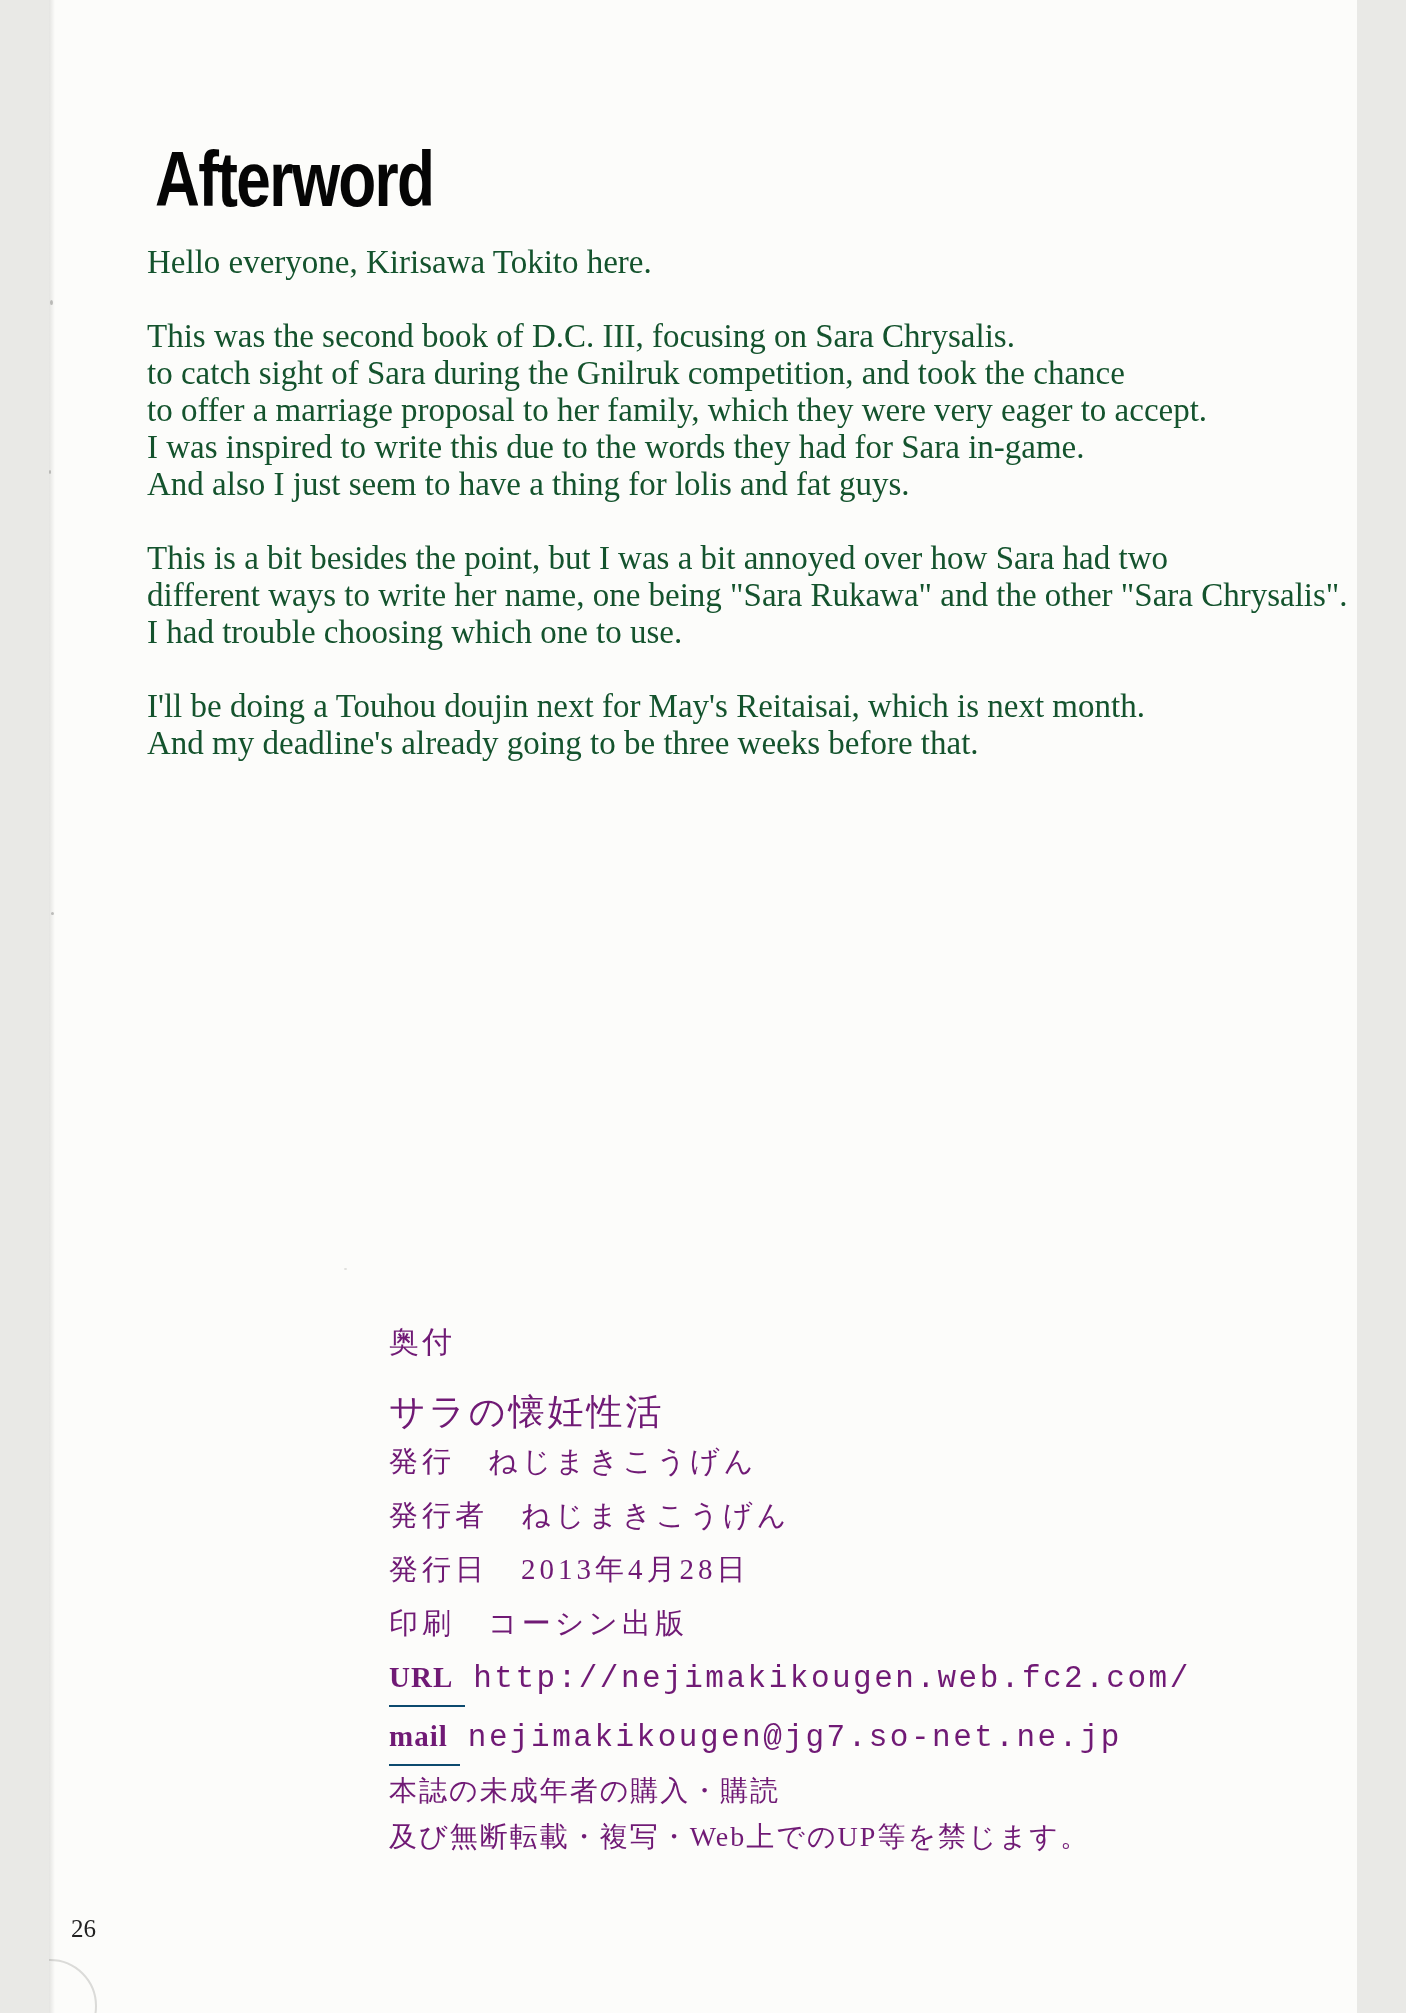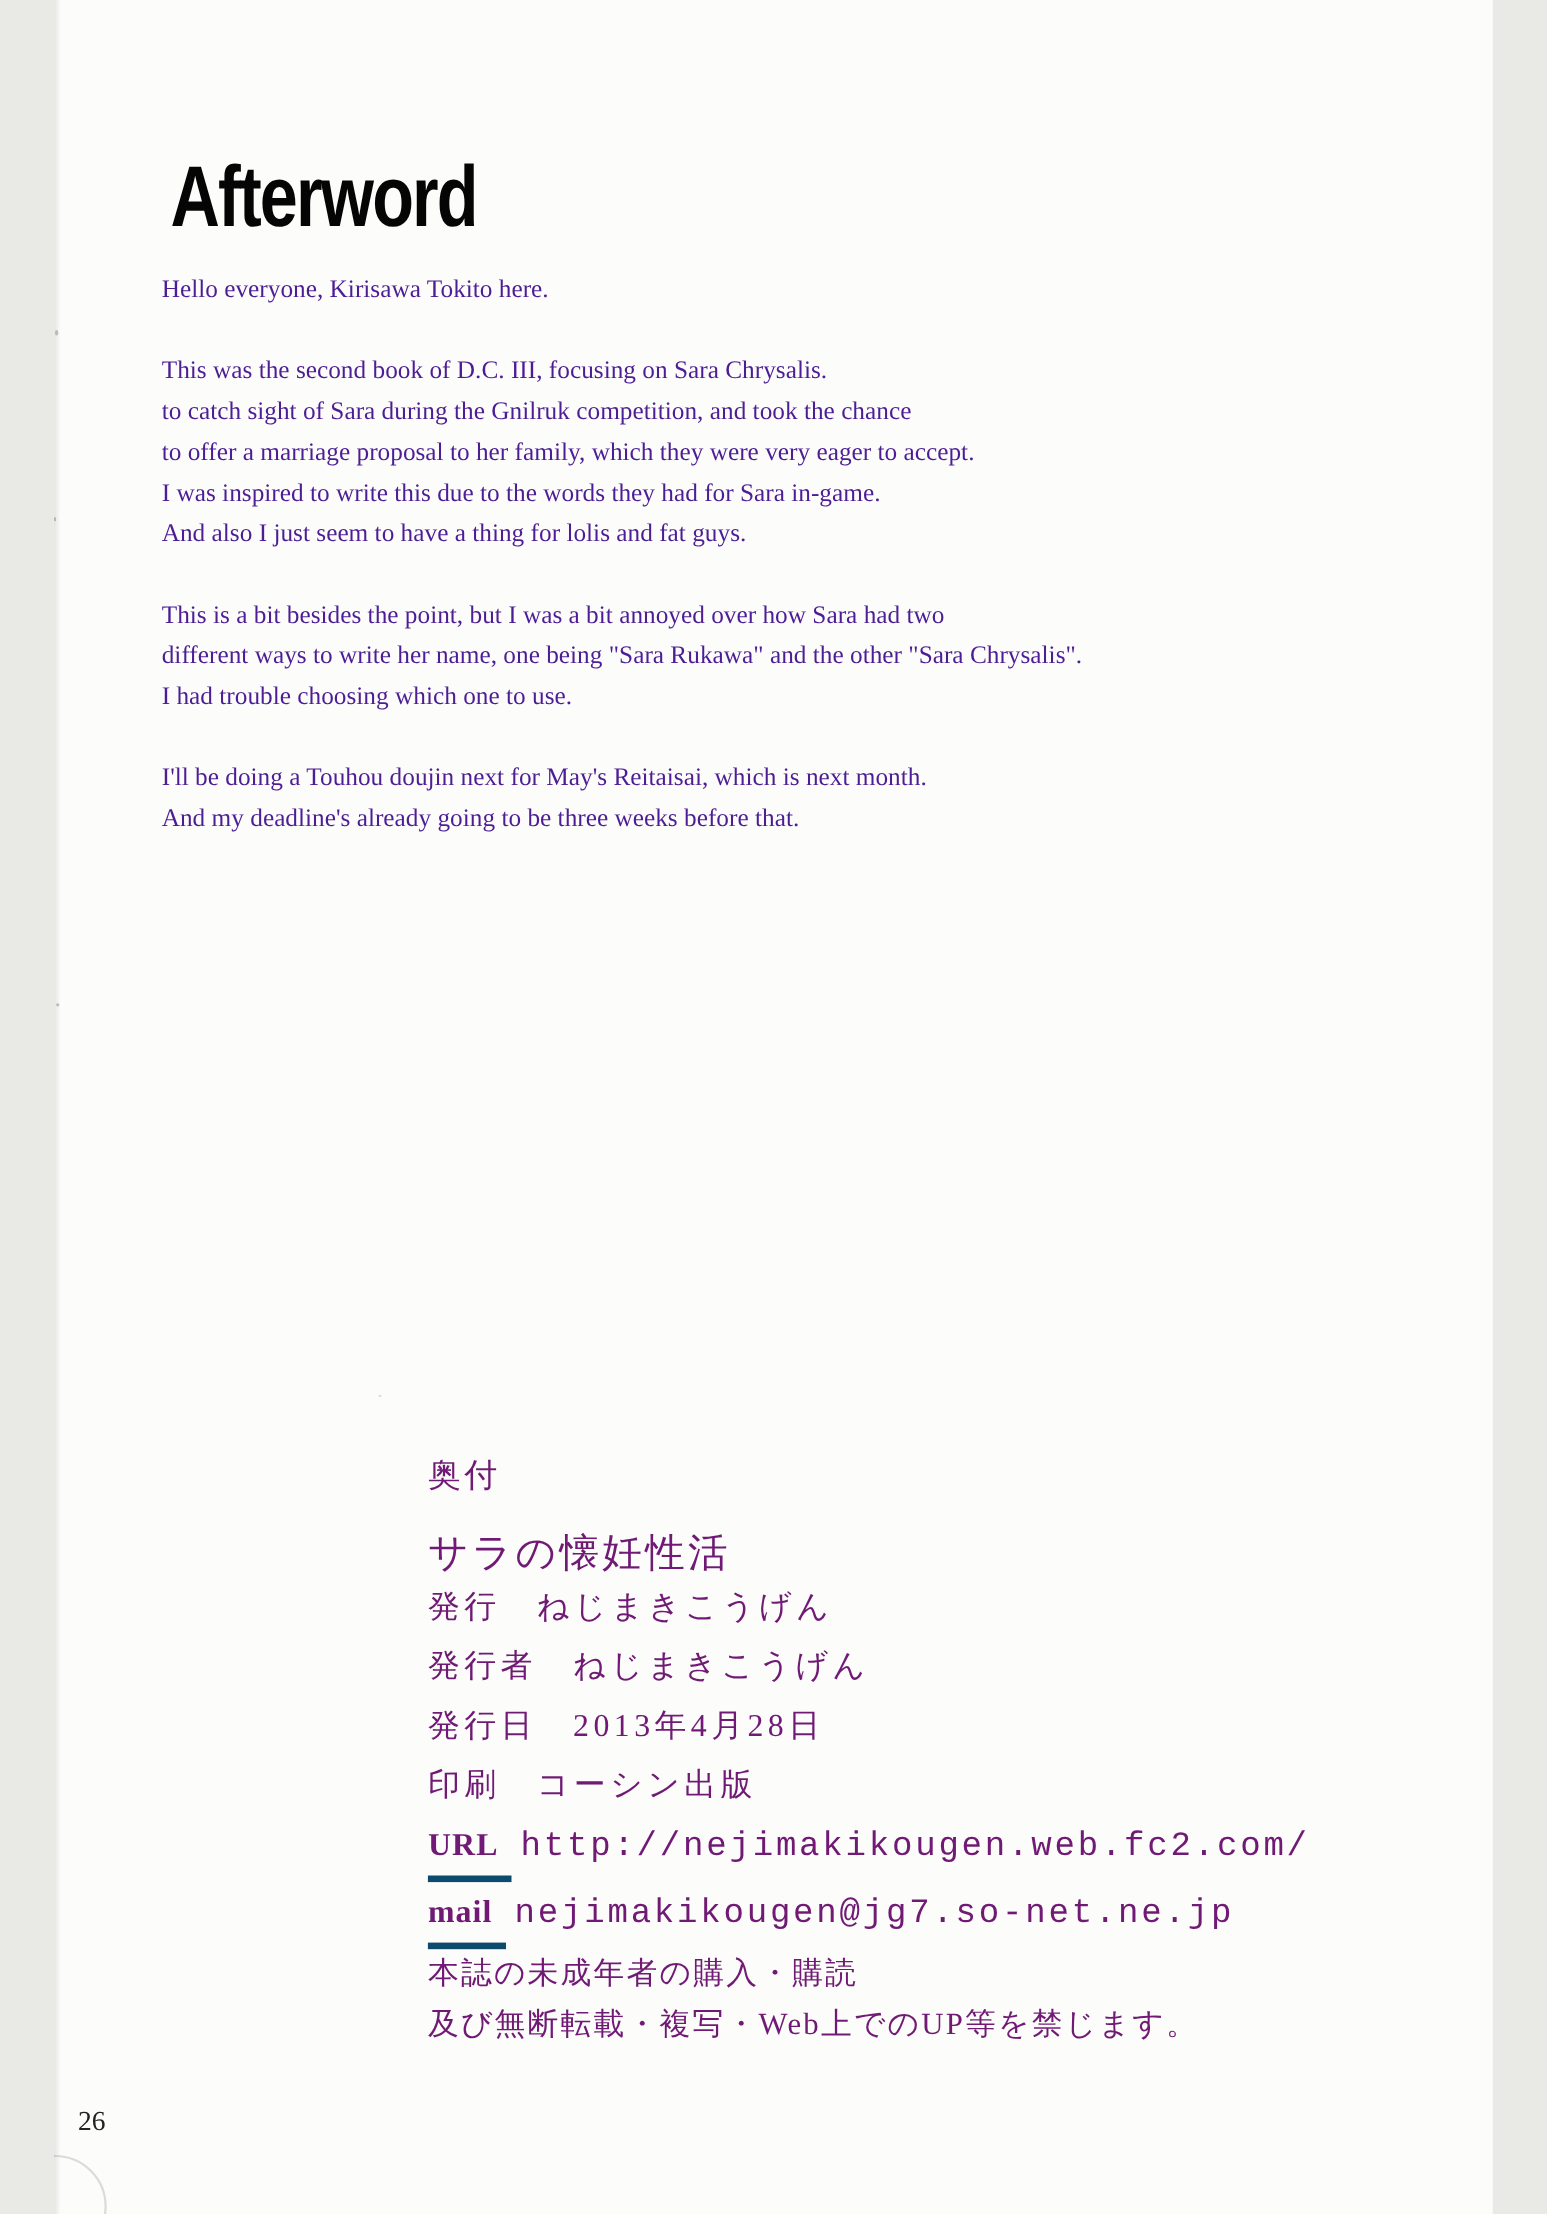--- a/index.html
+++ b/index.html
@@ -57,23 +57,23 @@
     transform: scale(0.84, 1.06);
     transform-origin: left top;
     white-space: nowrap;
   }
 
   .body-text {
     position: absolute;
     left: 98px;
     top: 244px;
     width: 1240px;
-    font-size: 23px;
+    font-size: 33px;
     line-height: 37px;
-    color: #4c1d95;
+    color: #14532d;
   }
   .para { margin: 0 0 37px 0; }
   .para .line { white-space: nowrap; }
 
   .colophon {
     position: absolute;
     left: 340px;
     top: 1322px;
     width: 900px;
     color: #701a75;
@@ -97,21 +97,21 @@
   }
   .contact-row {
     line-height: 54px;
     white-space: nowrap;
   }
   .contact-label {
     display: inline-block;
     font-size: 29px;
     font-weight: bold;
     letter-spacing: 1px;
-    border-bottom: 6px solid #0c4a6e;
+    border-bottom: 2px solid #0c4a6e;
     padding-right: 12px;
     padding-bottom: 1px;
     margin-right: 8px;
   }
   .contact-value {
     font-family: "Liberation Mono", "DejaVu Sans Mono", monospace;
     font-size: 31px;
     letter-spacing: 2.5px;
   }
   .notice-line {

